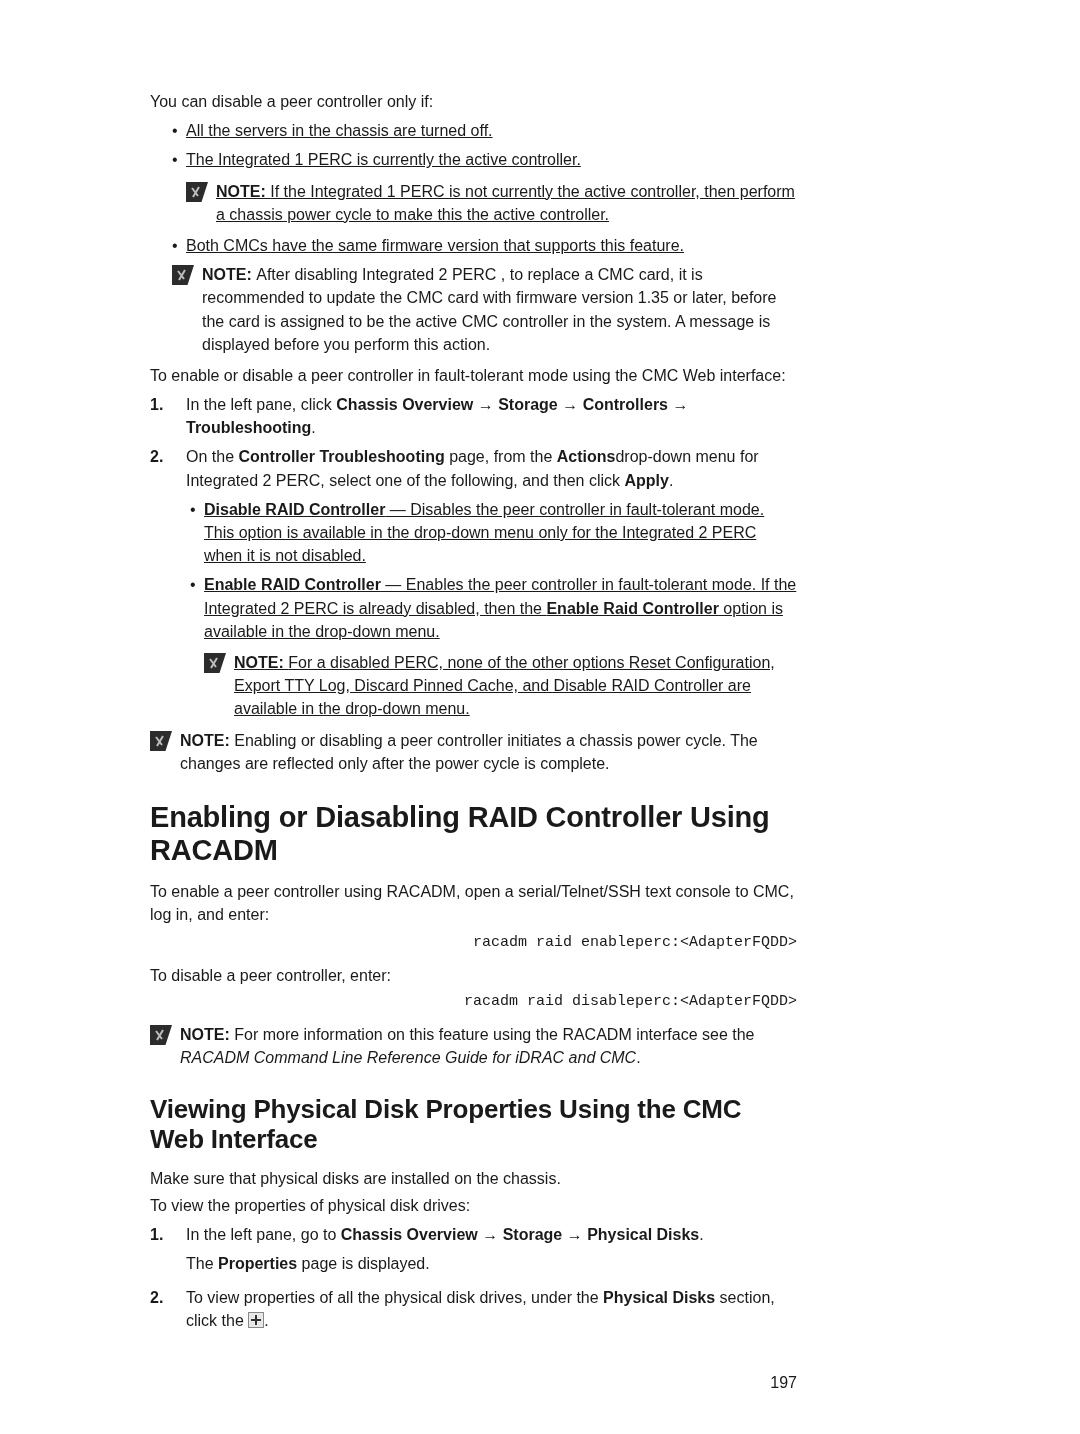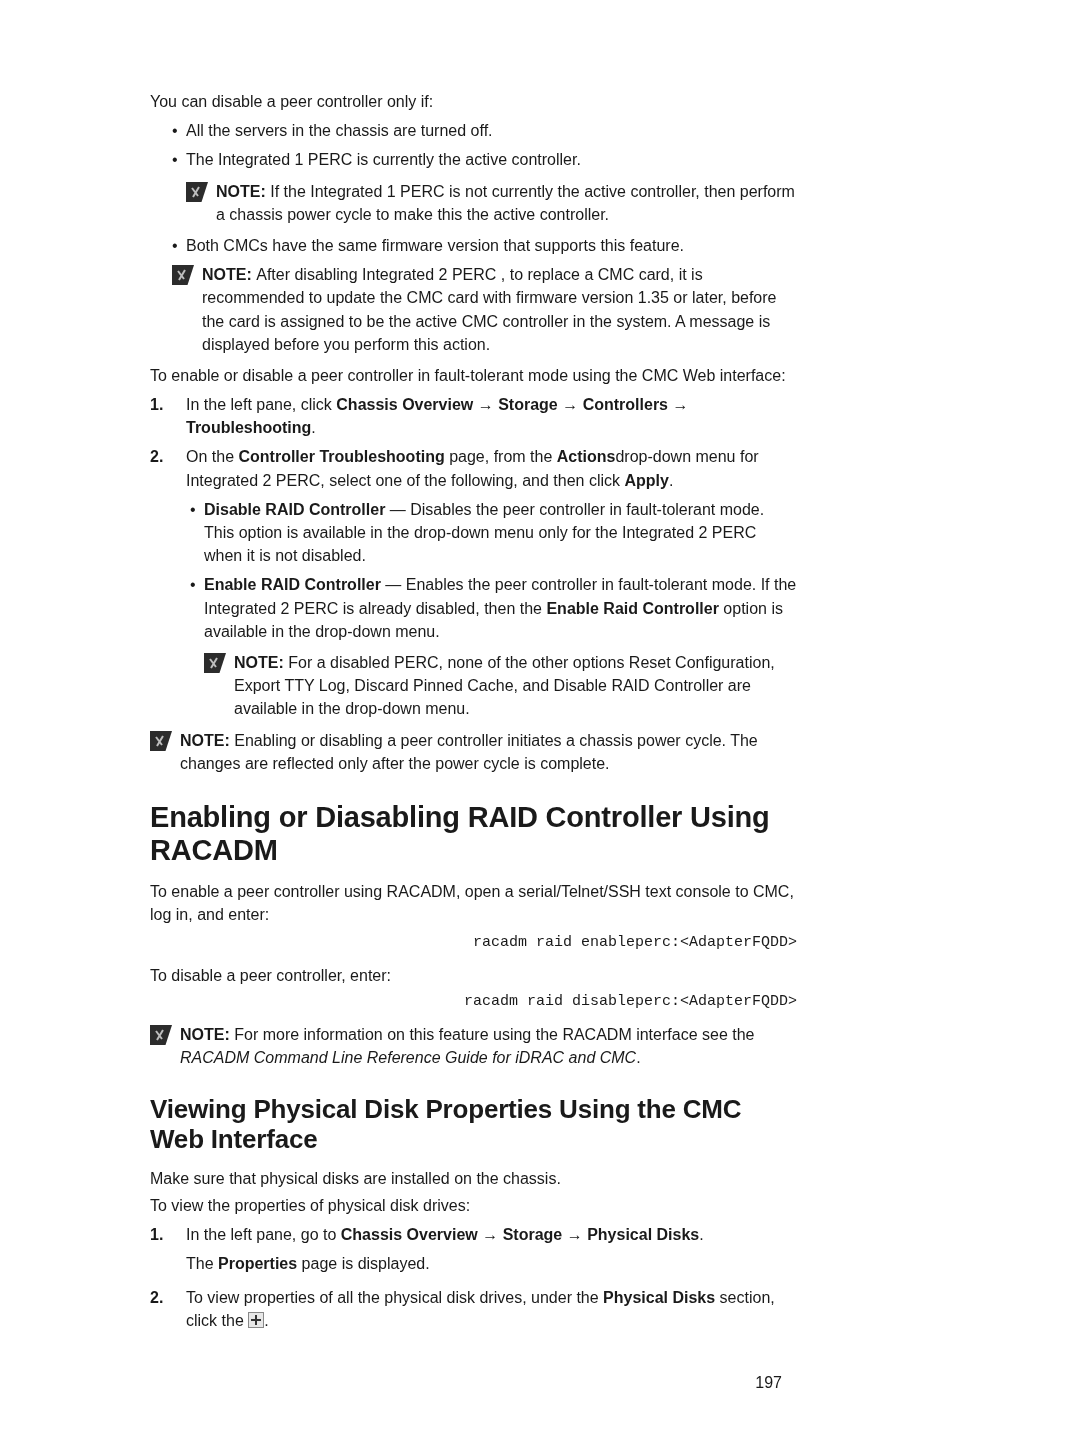--- a/index.html
+++ b/index.html
@@ -22,20 +22,21 @@
   .para {
     margin: 0 0 6px 0;
   }
   .para.tight {
     margin-bottom: 4px;
   }
   ul.bullet {
     list-style: none;
     margin: 0;
     padding: 0 0 0 22px;
+    text-decoration: underline;
   }
   ul.bullet > li {
     position: relative;
     padding-left: 14px;
     margin: 0 0 6px 0;
   }
   ul.bullet > li::before {
     content: "•";
     position: absolute;
     left: 0;
@@ -105,21 +106,21 @@
   .italic { font-style: italic; }
   .plus-icon {
     display: inline-block;
     width: 16px;
     height: 16px;
     vertical-align: -2px;
   }
   .plus-icon svg { display: block; }
   .page-num {
     position: absolute;
-    right: 165px;
+    right: 150px;
     bottom: 40px;
     font-size: 16px;
   }
 </style>
 </head>
 <body>
 
 <div class="page">
 
   <p class="para">You can disable a peer controller only if:</p>

